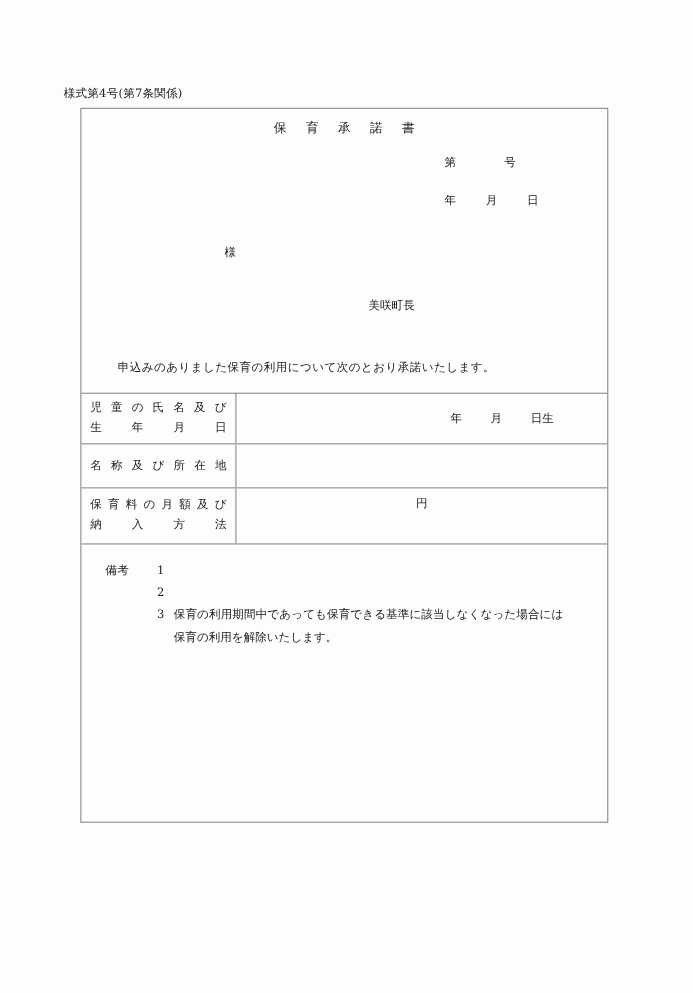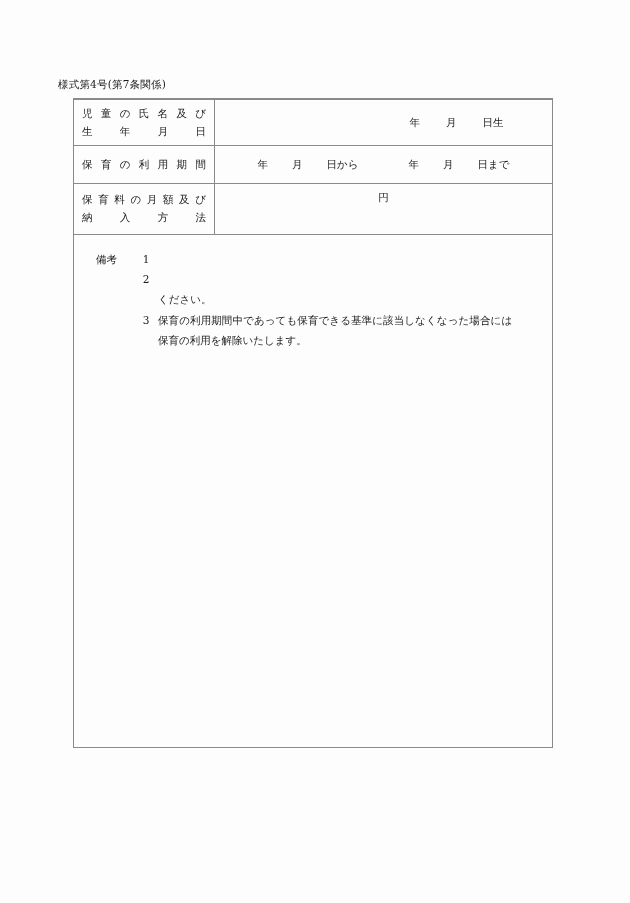--- a/index.html
+++ b/index.html
@@ -201,46 +201,61 @@
 </style>
 </head>
 <body>
 
 <div class="page">
 
   <div class="form-no">様式第4号(第7条関係)</div>
 
   <div class="frame">
 
+    <div class="upper">
+
+      <div class="doc-title">保 育 承 諾 書</div>
+
+      <div class="doc-no">
+        <span>第</span><span class="gap-a"></span><span>号</span>
+      </div>
+
+      <div class="doc-date">
+        <span>年</span><span class="gap-b"></span><span>月</span><span class="gap-b"></span><span>日</span>
+      </div>
+
+      <div class="addressee">様</div>
+
+      <div class="signatory">美咲町長</div>
+
+      <div class="lead-text">申込みのありました保育の利用について次のとおり承諾いたします。</div>
+
+    </div>
 
     <table class="tbl">
       <tbody>
         <tr class="row-h1">
           <td class="label">
             <span class="lbl-line">児童の氏名及び</span>
             <span class="lbl-line">生年月日</span>
           </td>
           <td class="value">
             <span class="v-birth">
               <span>年</span><span class="g"></span><span>月</span><span class="g"></span><span>日生</span>
             </span>
           </td>
         </tr>
 
-
-        <tr class="row-h3">
+        <tr class="row-h2">
           <td class="label">
-            <span class="lbl-line">保育の利用期間</span>
-          </td>
-          <td class="value">
-            <span class="v-period">
-              <span>年</span><span class="g"></span><span>月</span><span class="g"></span><span>日から</span><span class="gg"></span><span>年</span><span class="g"></span><span>月</span><span class="g"></span><span>日まで</span>
-            </span>
-          </td>
+            <span class="lbl-line">名称及び所在地</span>
+          </td>
+          <td class="value"></td>
         </tr>
+
 
         <tr class="row-h4">
           <td class="label">
             <span class="lbl-line">保育料の月額及び</span>
             <span class="lbl-line">納入方法</span>
           </td>
           <td class="value">
             <span class="v-fee">円</span>
           </td>
         </tr>
@@ -251,21 +266,20 @@
 
       <div class="note-row">
         <span class="note-head">備考</span>
         <span class="note-num">1</span>
       </div>
 
       <div class="note-row">
         <span class="note-head"></span>
         <span class="note-num">2</span>
       </div>
-      <div class="note-cont">ください。</div>
 
       <div class="note-row">
         <span class="note-head"></span>
         <span class="note-num">3</span>
         <span class="note-body">保育の利用期間中であっても保育できる基準に該当しなくなった場合には</span>
       </div>
       <div class="note-cont">保育の利用を解除いたします。</div>
 
     </div>
 

